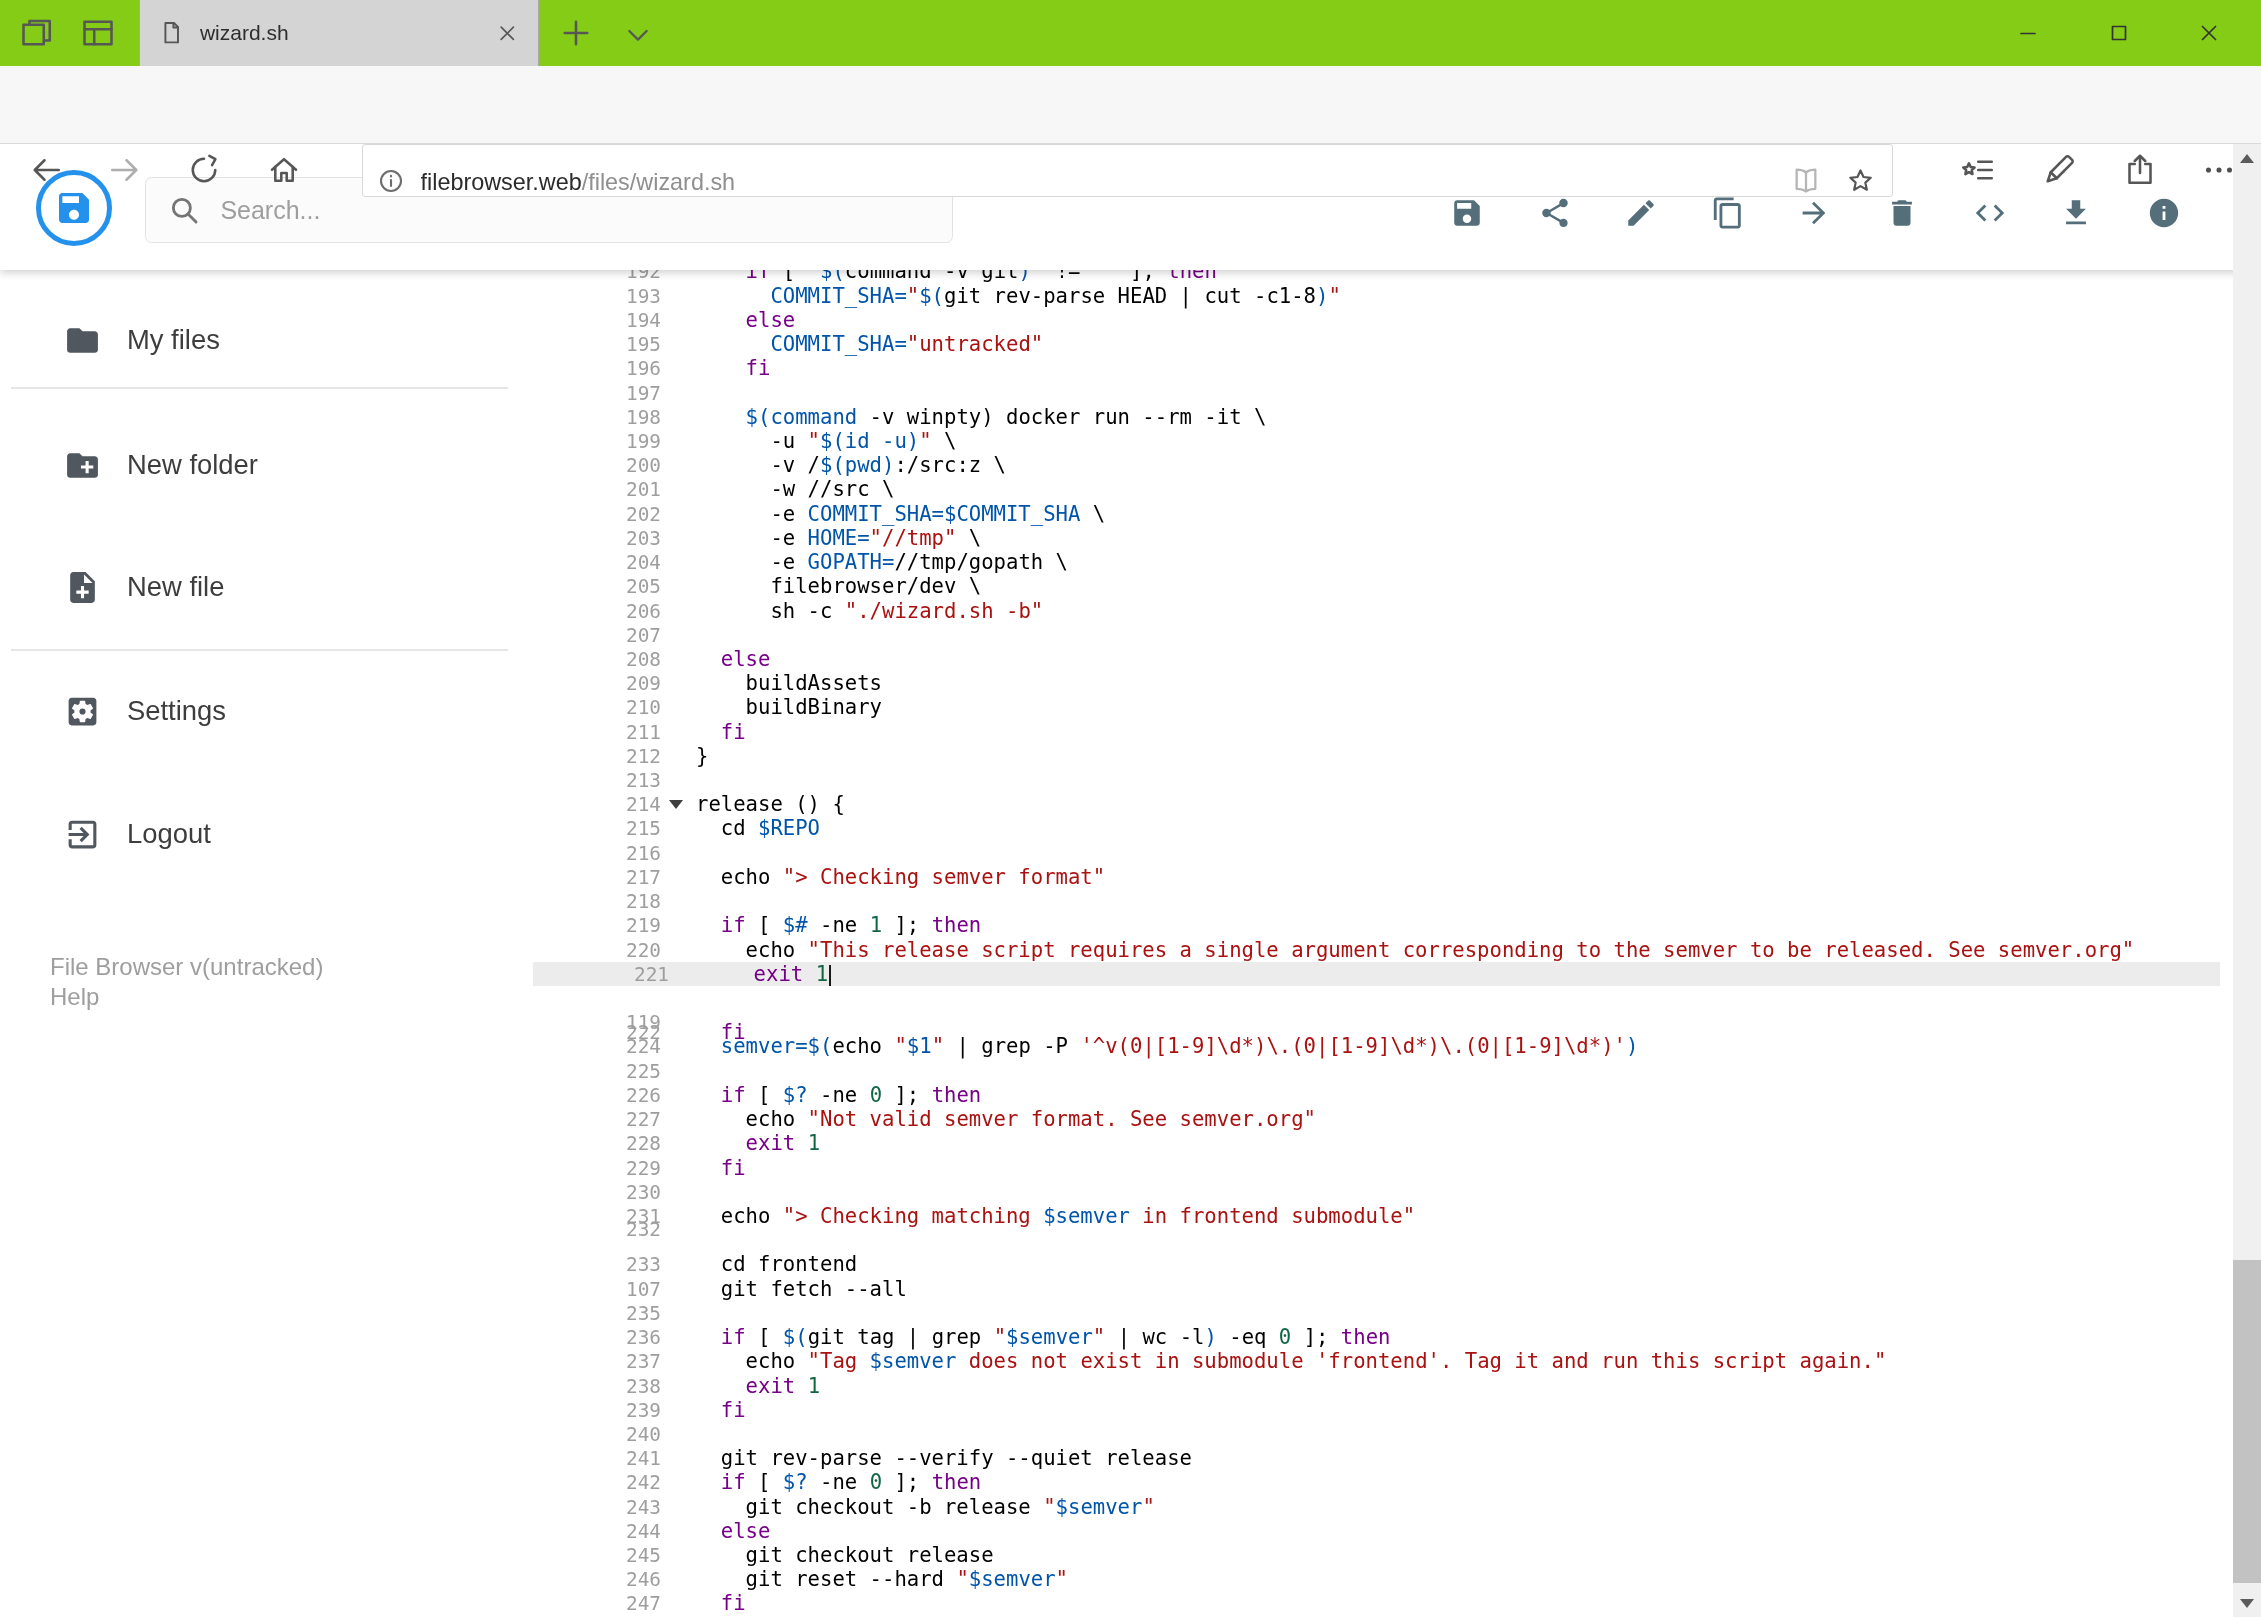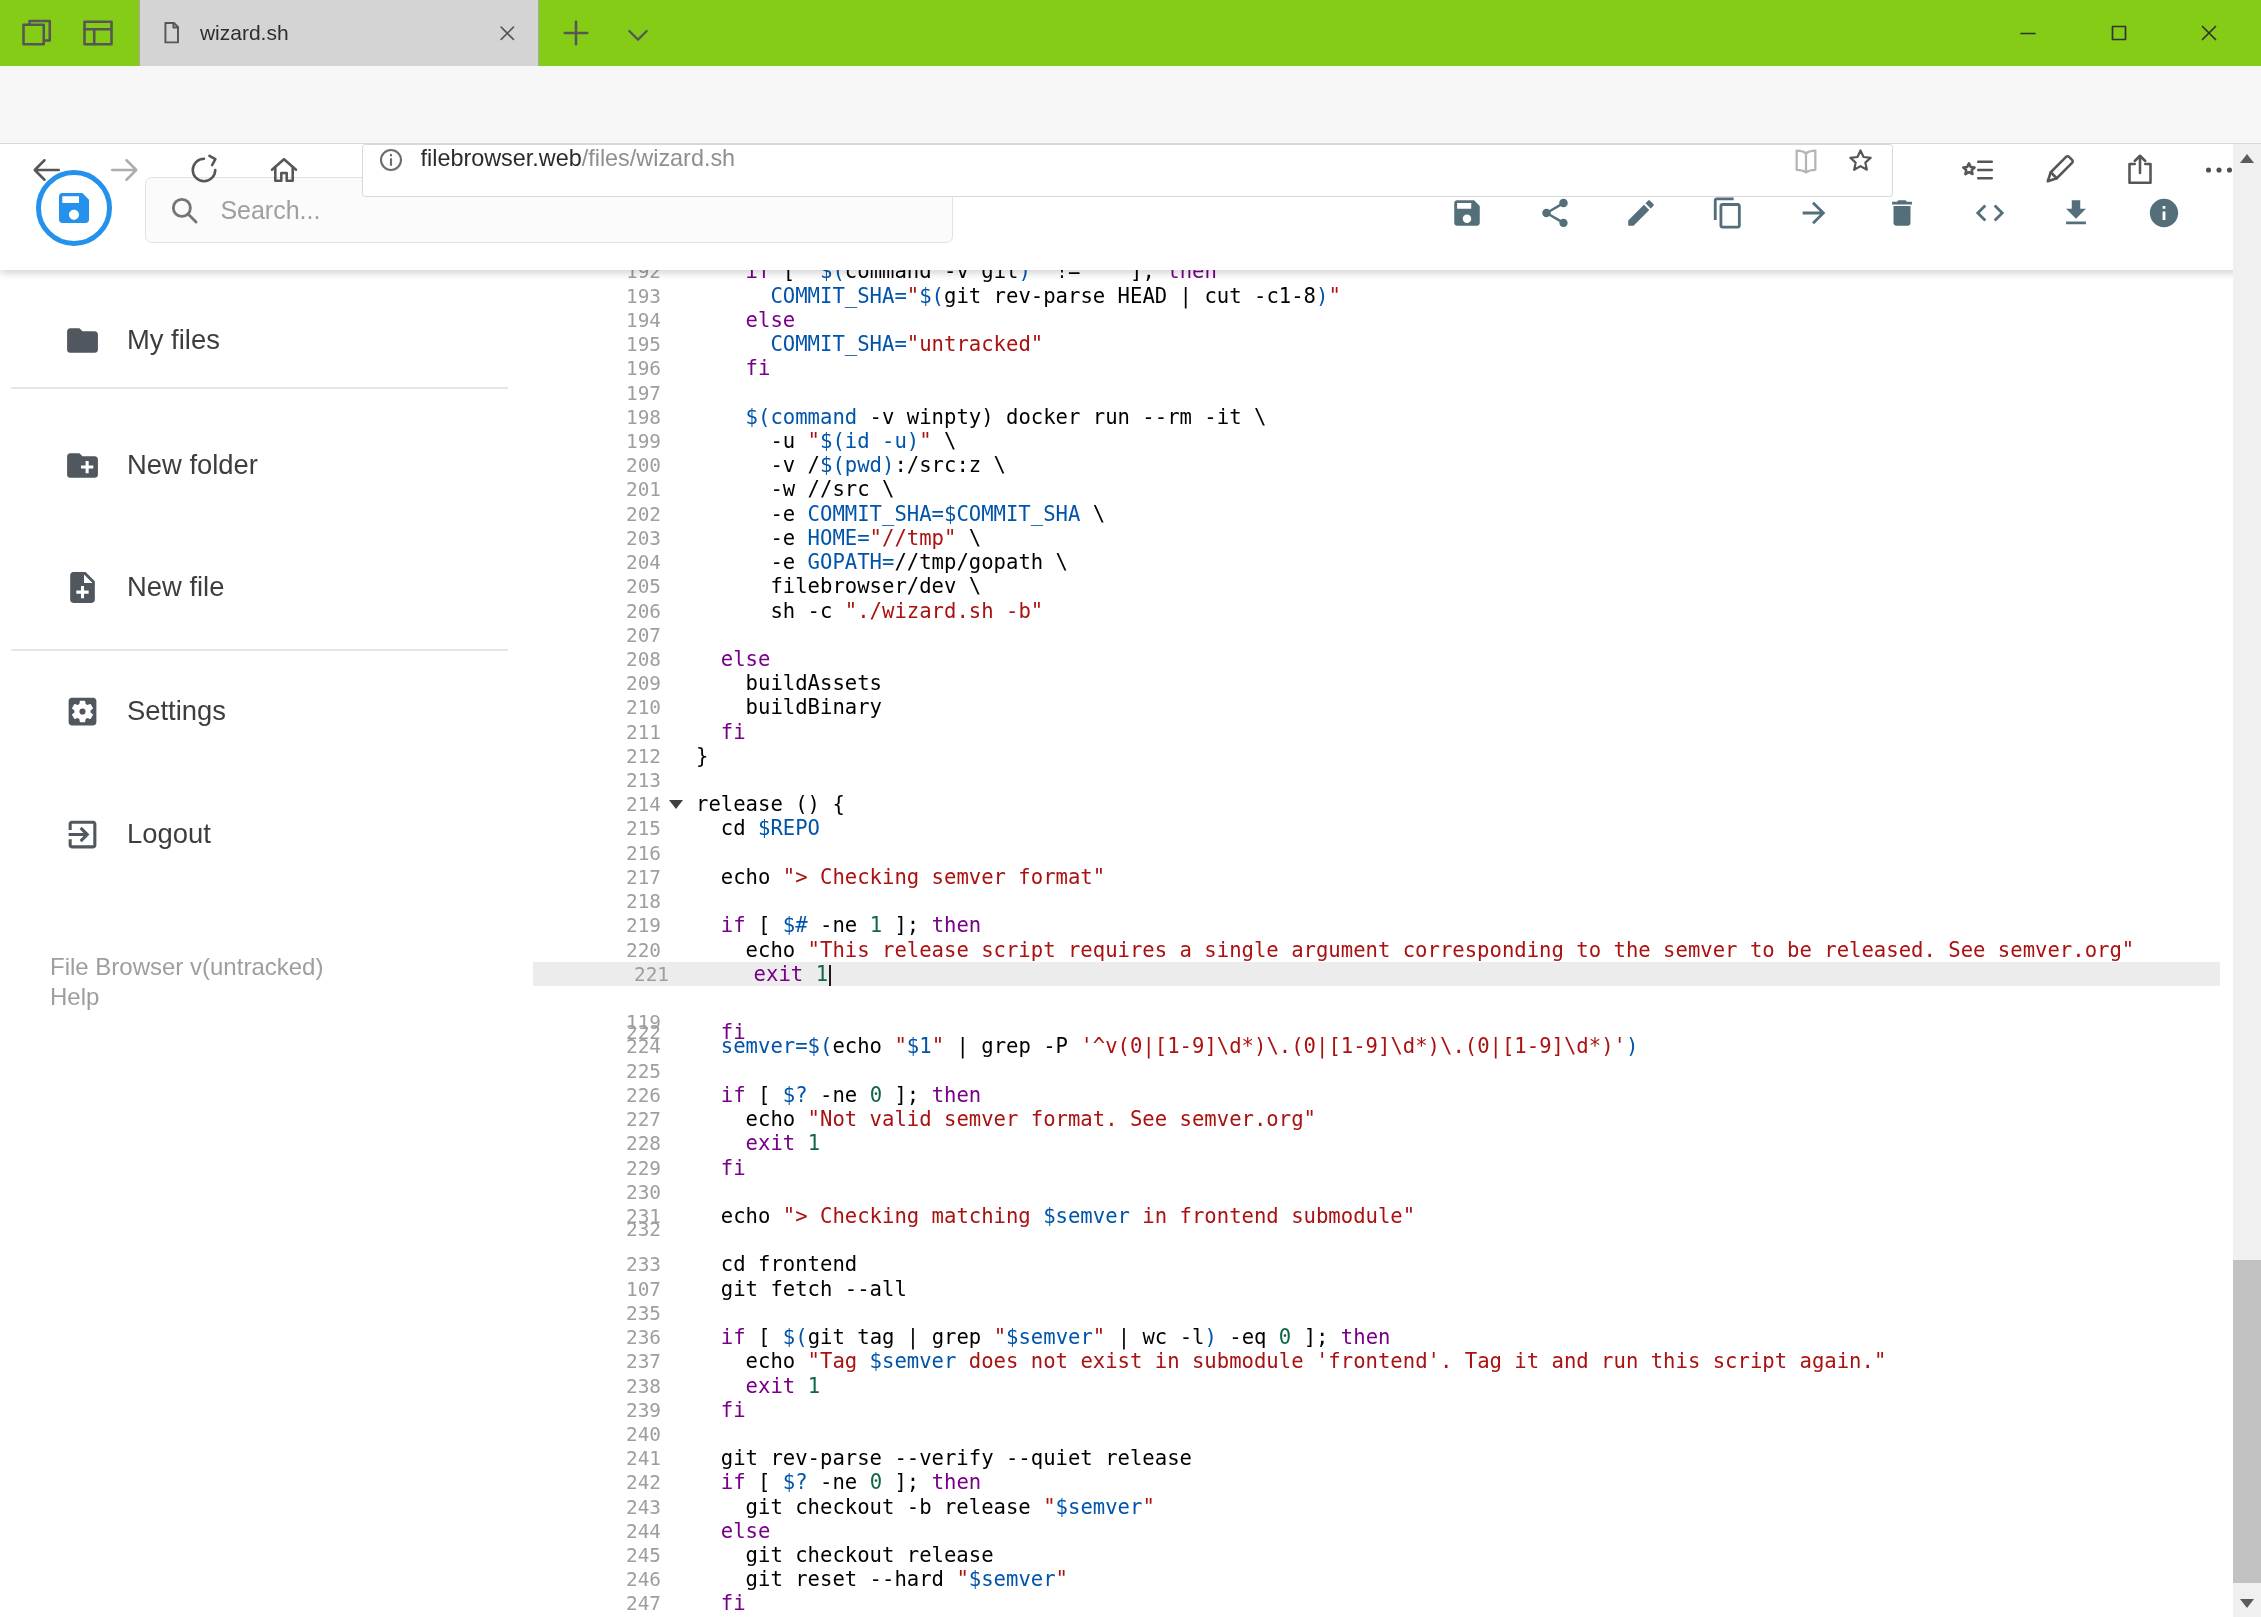--- a/index.html
+++ b/index.html
@@ -16,21 +16,21 @@
   .tab-close{width:22.6px;height:22.6px;margin-right:19.4px;flex:0 0 auto}
   .newtab{position:absolute;left:558px;top:15.3px;width:36px;height:36px}
   .tabchev{position:absolute;left:622px;top:18.6px;width:32px;height:32px}
   .wbtn{position:absolute;top:0;height:66px;width:87px;display:flex;align-items:center;justify-content:center}
   .wbtn svg{width:24px;height:24px}
   .wb-min{left:1984px}.wb-max{left:2075px}.wb-close{left:2165px}
 
   
   .navbar{position:absolute;left:0;top:66px;width:100%;height:78px;background:#f7f7f7;border-bottom:1.6px solid #d9d9d9;z-index:50}
   .nicon{position:absolute;width:36px;height:36px;top:86px}
-  .addressbar{position:absolute;left:362px;top:78px;width:1531px;height:53px;background:#fff;border:1.6px solid #d8d8d8;border-radius:3.2px;display:flex;align-items:flex-start}
+  .addressbar{position:absolute;left:362px;top:78px;width:1531px;height:53px;background:#fff;border:1.6px solid #d8d8d8;border-radius:3.2px;display:flex;align-items:flex-end}
   .ab-info{width:30px;height:30px;margin-left:13px;flex:0 0 auto}
   .url{font-size:23.4px;margin-left:14.5px;flex:1;white-space:nowrap;overflow:hidden}
   .url .domain{color:#2b2b2b}
   .url .path{color:#8f8f8f}
   .ab-book{width:32px;height:32px;margin-right:22.6px;flex:0 0 auto}
   .ab-star{width:31px;height:31px;margin-right:16px;flex:0 0 auto}
 
   
   .appheader{position:absolute;left:0;top:144px;width:2261px;height:126px;background:#fff;box-shadow:0 3.2px 8px rgba(0,0,0,.18);z-index:30}
   .logo{position:absolute;left:36px;top:26px;width:76px;height:76px;border:5.7px solid #2492ec;border-radius:50%;background:#fff;display:flex;align-items:center;justify-content:center}

